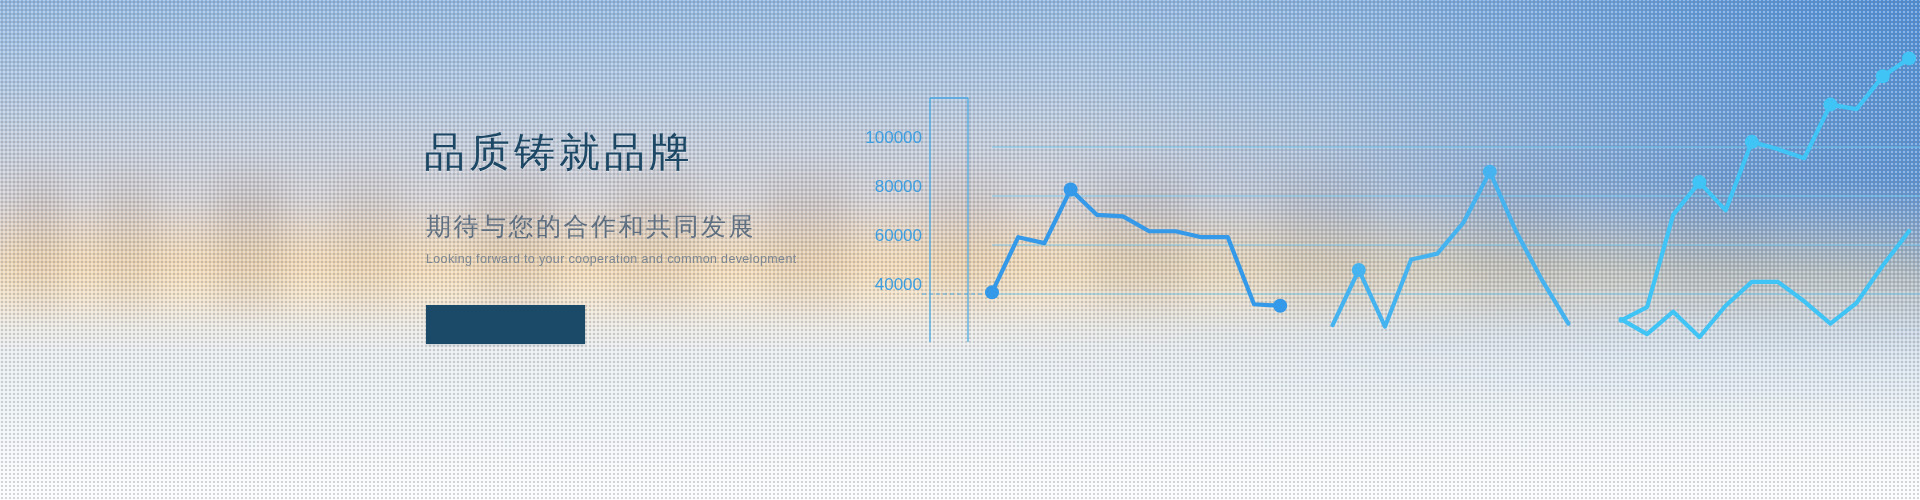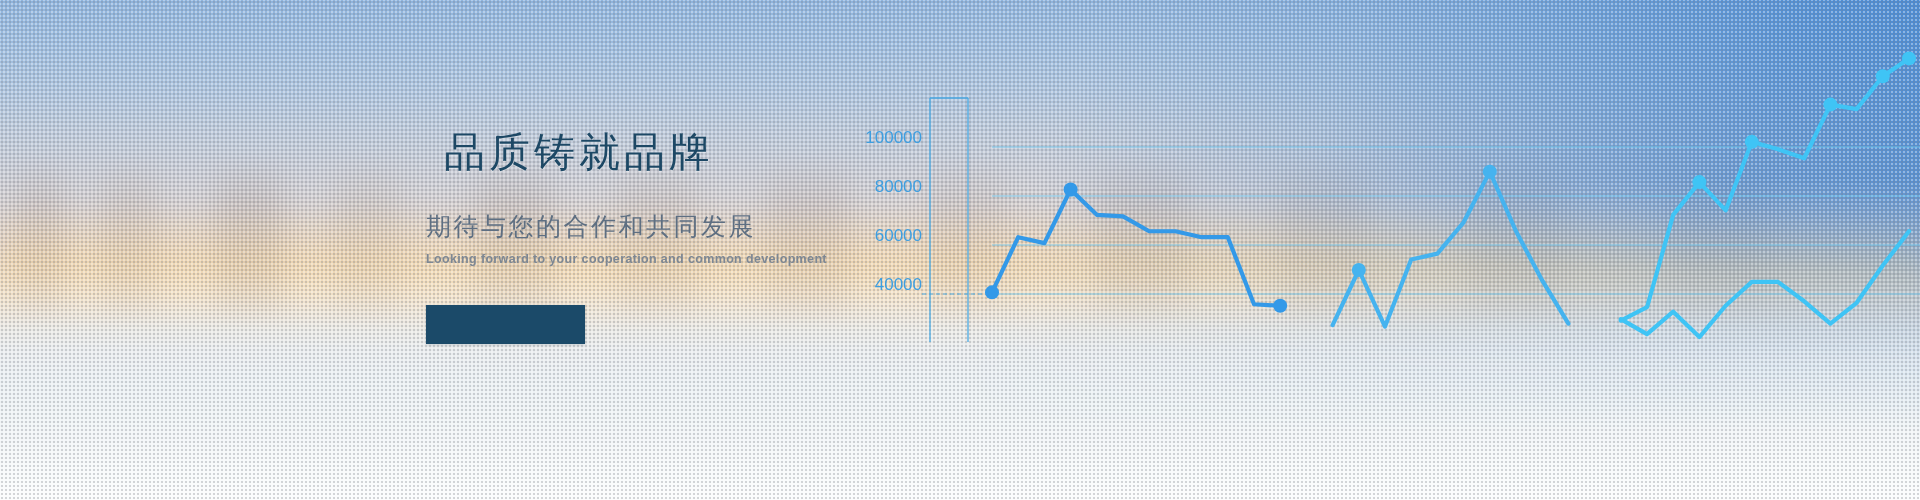--- a/index.html
+++ b/index.html
@@ -118,35 +118,34 @@
     width:400px;
   }
   .headline{
     margin:0;
     font-size:41px;
     line-height:1.18;
     letter-spacing:4px;
     font-weight:400;
     color:#1d4865;
     text-shadow:0 1px 0 rgba(255,255,255,.35);
-    padding-left:20px;
   }
   .subhead{
     margin:34px 0 0 2px;
     font-size:25px;
     letter-spacing:2.5px;
     font-weight:400;
     color:#5e6f82;
     white-space:nowrap;
   }
   .tagline{
     margin:9px 0 0 2px;
     font-size:12.5px;
     letter-spacing:.35px;
-    font-weight:700;
+    font-weight:400;
     color:#7d8793;
     white-space:nowrap;
     border-radius:6px;
   }
   .cta{
     position:absolute;
     left:426px;top:305px;
     width:159px;height:39px;
     background:#1b4a69;
     border:0;

